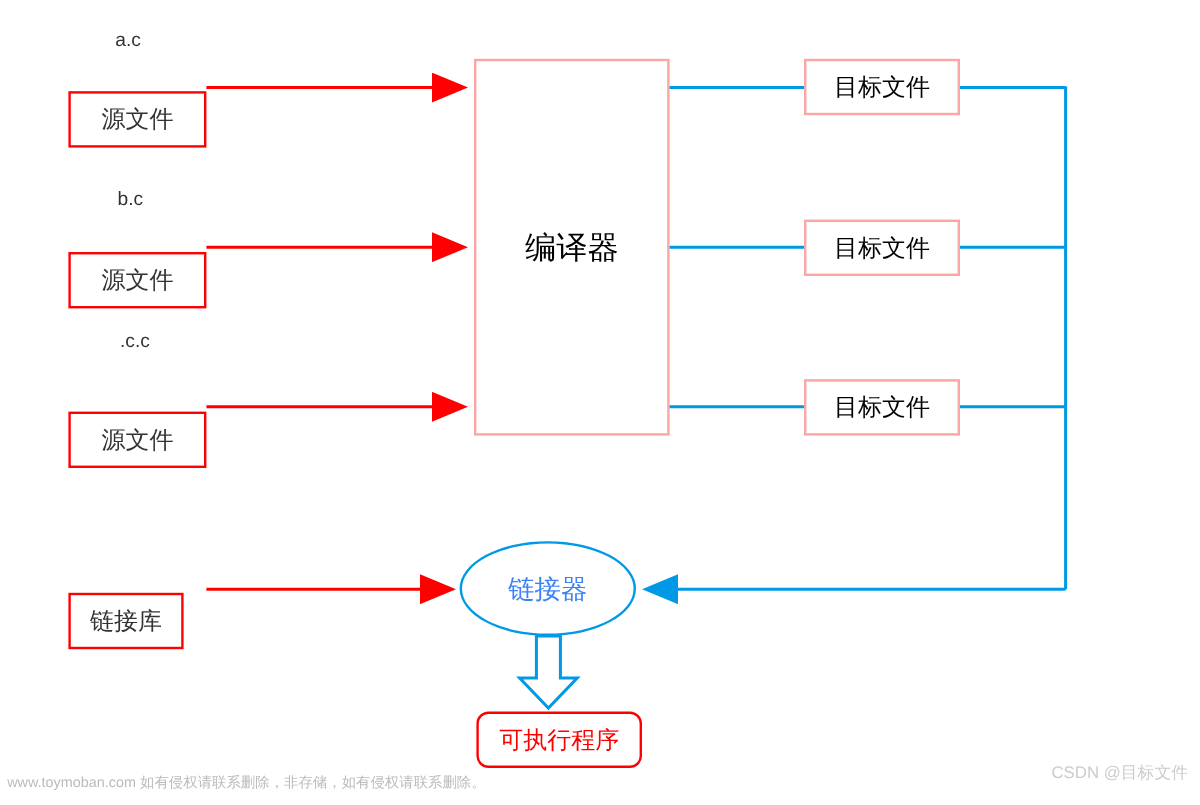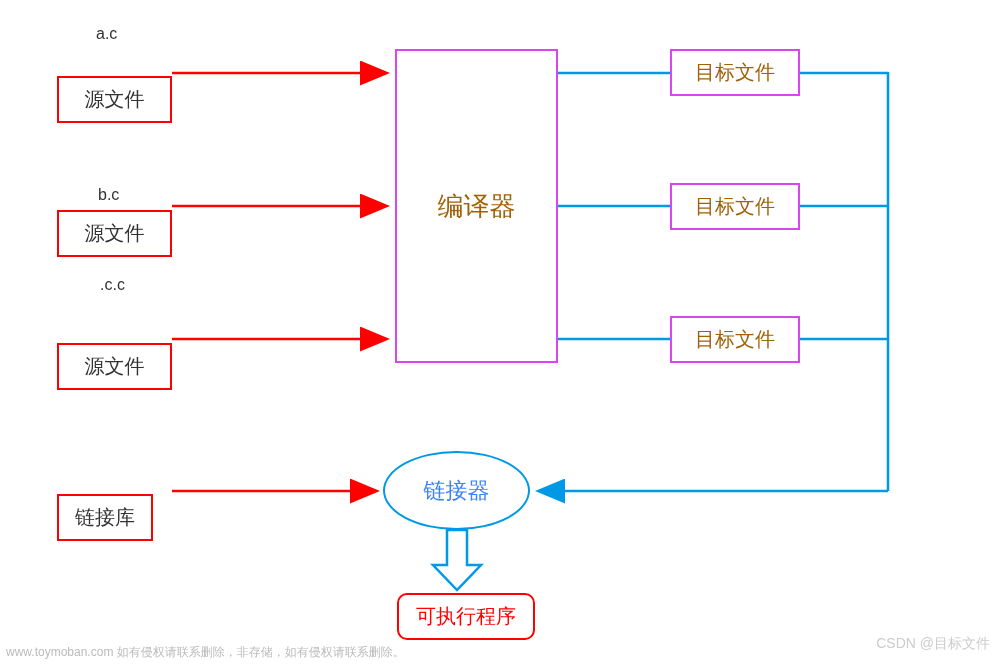--- a/index.html
+++ b/index.html
@@ -12,21 +12,21 @@
     background: #ffffff;
   }
   .box {
     position: absolute;
     display: flex;
     align-items: center;
     justify-content: center;
     font-size: 20px;
   }
   .red-box { border: 2px solid #ff0000; color: #333; margin-top: 27px; }
-  .blue-box { border: 2px solid #d946ef; color: #a16207; }
+  .blue-box { border: 2px solid #fca5a5; color: #000000; }
   .label {
     position: absolute;
     font-size: 16px;
     color: #333;
   }
   .footer {
     position: absolute;
     font-size: 12px;
     color: #bbb;
   }
@@ -34,21 +34,21 @@
     position: absolute;
     font-size: 14px;
     color: #ccc;
   }
   svg { position: absolute; top: 0; left: 0; }
 </style>
 </head>
 <body>
 
 <div class="label" style="left:96px; top:25px;">a.c</div>
-<div class="label" style="left:98px; top:158px;margin-top:28px;">b.c</div>
+<div class="label" style="left:98px; top:158px;">b.c</div>
 <div class="label" style="left:100px; top:276px;">.c.c</div>
 
 <div class="box red-box" style="left:57px; top:49px; width:115px; height:47px;">源文件</div>
 <div class="box red-box" style="left:57px; top:183px; width:115px; height:47px;">源文件</div>
 <div class="box red-box" style="left:57px; top:316px; width:115px; height:47px;">源文件</div>
 
 <div class="box red-box" style="left:57px; top:467px; width:96px; height:47px;">链接库</div>
 
 <div class="box blue-box" style="left:395px; top:49px; width:163px; height:314px; font-size:26px;">编译器</div>
 

